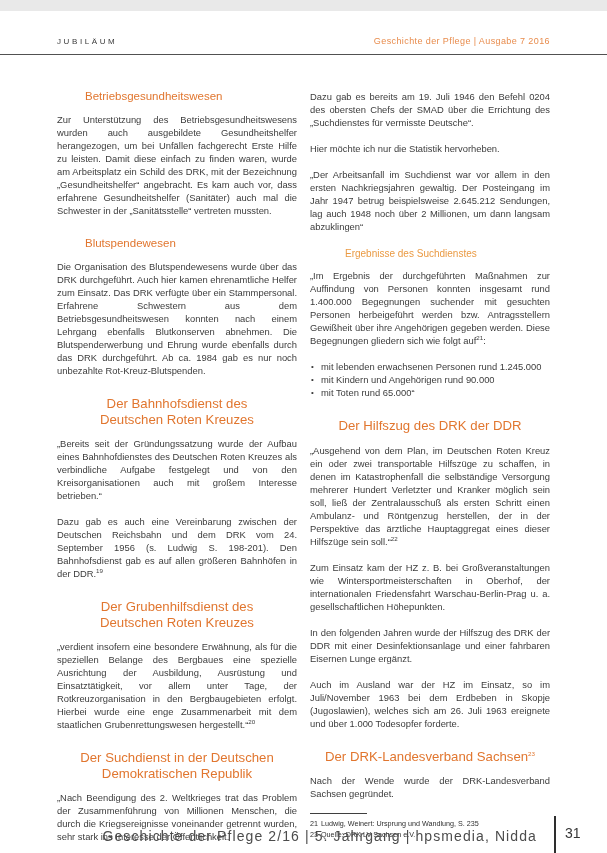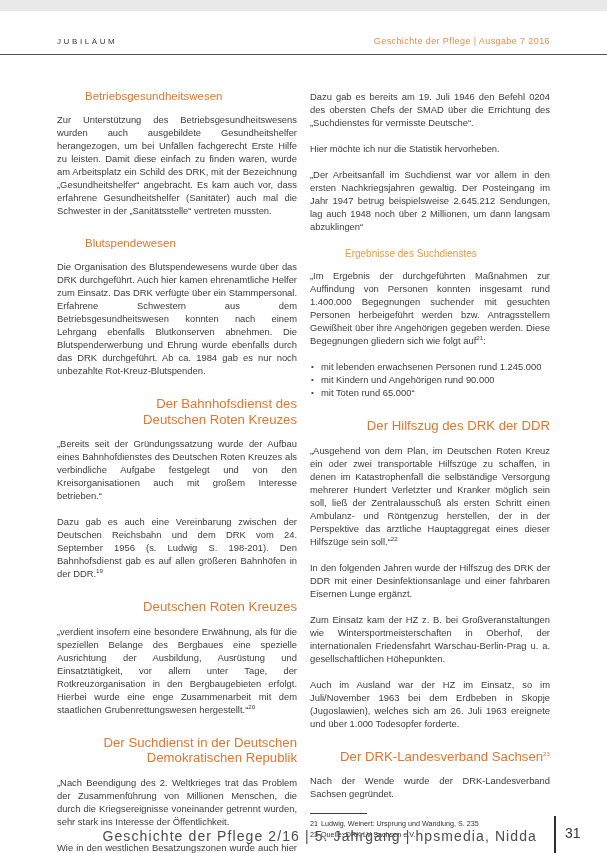--- a/index.html
+++ b/index.html
@@ -18,21 +18,21 @@
               border-top:1.5px solid #515151; }
   
   .cols { position:absolute; top:79px; left:57px; width:494px; height:726px;
           display:flex; gap:13px; }
   .col  { width:240px; height:100%; display:flex; flex-direction:column;
           font-size:9.4px; line-height:13px; text-align:justify; }
   .col p { margin-bottom:13px; }
   h2.section { font-size:11.5px; line-height:13px; font-weight:400;
                color:#e1762f; margin:7px 0 10px; text-align:left;padding-left:28px; }
   h2.chapter { font-size:13.2px; line-height:15.5px; font-weight:400;
-               color:#e1762f; margin:6px 0 10px; text-align:right; }
+               color:#e1762f; margin:6px 0 10px; text-align:center; }
   h3.sub     { font-size:10px;  line-height:12px; font-weight:400;
                color:#ea9a43; margin:2px 0 9px; text-align:left;padding-left:35px; }
   h2.section:first-child { margin-top:0; }
   .col:first-child > p:first-child { margin-top:0; }
   sup { font-size:6.2px; line-height:0; vertical-align:super; }
   
   ul.bullets { list-style:none; margin-bottom:13px; text-align:left; }
   ul.bullets li { position:relative; padding-left:11px; }
   ul.bullets li .dot { position:absolute; left:1px; top:0; font-size:8px; }
   
@@ -69,20 +69,21 @@
       <p>Die Organisation des Blutspendewesens wurde über das DRK durchgeführt. Auch hier kamen ehrenamtliche Helfer zum Einsatz. Das DRK verfügte über ein Stammpersonal. Erfahrene Schwestern aus dem Betriebsgesundheitswesen konnten nach einem Lehrgang ebenfalls Blutkonserven abnehmen. Die Blutspenderwerbung und Ehrung wurde ebenfalls durch das DRK  durchgeführt. Ab ca. 1984 gab es nur noch unbezahlte Rot-Kreuz-Blutspenden.</p>
 
       <h2 class="chapter">
         <span style="display:block">Der Bahnhofsdienst des</span>
         <span style="display:block">Deutschen Roten Kreuzes</span>
       </h2>
       <p>„Bereits seit der Gründungssatzung wurde der Aufbau eines Bahnhofdienstes des Deutschen Roten Kreuzes als verbindliche Aufgabe festgelegt und von den Kreisorganisationen auch mit großem Interesse betrieben.“</p>
       <p><span>Dazu gab es auch eine Vereinbarung zwischen der Deutschen Reichsbahn und dem DRK vom 24. September 1956 (s. Ludwig S. 198-201). Den Bahnhofsdienst gab es auf allen größeren Bahnhöfen in der DDR.</span><sup>19</sup></p>
 
       <h2 class="chapter">
+        <span style="display:block">Der Grubenhilfsdienst des</span>
         <span style="display:block">Deutschen Roten Kreuzes</span>
       </h2>
       <p><span>„verdient insofern eine besondere Erwähnung, als für die speziellen Belange des Bergbaues eine spezielle Ausrichtung der Ausbildung, Ausrüstung und Einsatztätigkeit, vor allem unter Tage, der Rotkreuzorganisation in den Bergbaugebieten erfolgt. Hierbei wurde eine enge Zusammenarbeit mit dem staatlichen Grubenrettungswesen hergestellt.“</span><sup>20</sup></p>
 
       <h2 class="chapter">
         <span style="display:block">Der Suchdienst in der Deutschen</span>
         <span style="display:block">Demokratischen Republik</span>
       </h2>
       <p>„Nach Beendigung des 2. Weltkrieges trat das Problem der Zusammenführung von Millionen Menschen, die durch die Kriegsereignisse voneinander getrennt wurden, sehr stark ins Interesse der Öffentlichkeit.</p>
       <p>Wie in den westlichen Besatzungszonen wurde auch hier dem DRK die Aufgabe übertragen.</p>
@@ -98,22 +99,22 @@
       <p><span>„Im Ergebnis der durchgeführten Maßnahmen zur Auffindung von Personen konnten insgesamt rund 1.400.000 Begegnungen suchender mit gesuchten Personen herbeigeführt werden bzw. Antragsstellern Gewißheit über ihre Angehörigen gegeben werden. Diese Begegnungen gliedern sich wie folgt auf</span><sup>21</sup><span>:</span></p>
 
       <ul class="bullets">
         <li><span class="dot">•</span><span>mit lebenden erwachsenen Personen rund 1.245.000</span></li>
         <li><span class="dot">•</span><span>mit Kindern und Angehörigen rund 90.000</span></li>
         <li><span class="dot">•</span><span>mit Toten rund 65.000“</span></li>
       </ul>
 
       <h2 class="chapter">Der Hilfszug des DRK der DDR</h2>
       <p><span>„Ausgehend von dem Plan, im Deutschen Roten Kreuz ein oder zwei transportable Hilfszüge zu schaffen, in denen im Katastrophenfall die selbständige Versorgung mehrerer Hundert Verletzter und Kranker möglich sein soll, ließ der Zentralausschuß als ersten Schritt einen Ambulanz- und Röntgenzug herstellen, der in der Perspektive das ärztliche Hauptaggregat eines dieser Hilfszüge sein soll.“</span><sup>22</sup></p>
+      <p>Zum Einsatz kam der HZ z. B. bei Großveranstaltungen wie Wintersportmeisterschaften in Oberhof, der internationalen Friedensfahrt Warschau-Berlin-Prag u. a. gesellschaftlichen Höhepunkten.</p>
       <p>In den folgenden Jahren wurde der Hilfszug des DRK der DDR mit einer Desinfektionsanlage und einer fahrbaren Eisernen Lunge ergänzt.</p>
-      <p>Zum Einsatz kam der HZ z. B. bei Großveranstaltungen wie Wintersportmeisterschaften in Oberhof, der internationalen Friedensfahrt Warschau-Berlin-Prag u. a. gesellschaftlichen Höhepunkten.</p>
       <p>Auch im Ausland war der HZ im Einsatz, so im Juli/November 1963 bei dem Erdbeben in Skopje (Jugoslawien), welches sich am 26. Juli 1963 ereignete und über 1.000 Todesopfer forderte.</p>
 
       <h2 class="chapter">
         <span>Der DRK-Landesverband Sachsen</span><sup>23</sup>
       </h2>
       <p>Nach der Wende wurde der DRK-Landesverband Sachsen gegründet.</p>
 
       <div class="footnotes">
         <div class="fn-rule"></div>
         <div class="fn">

